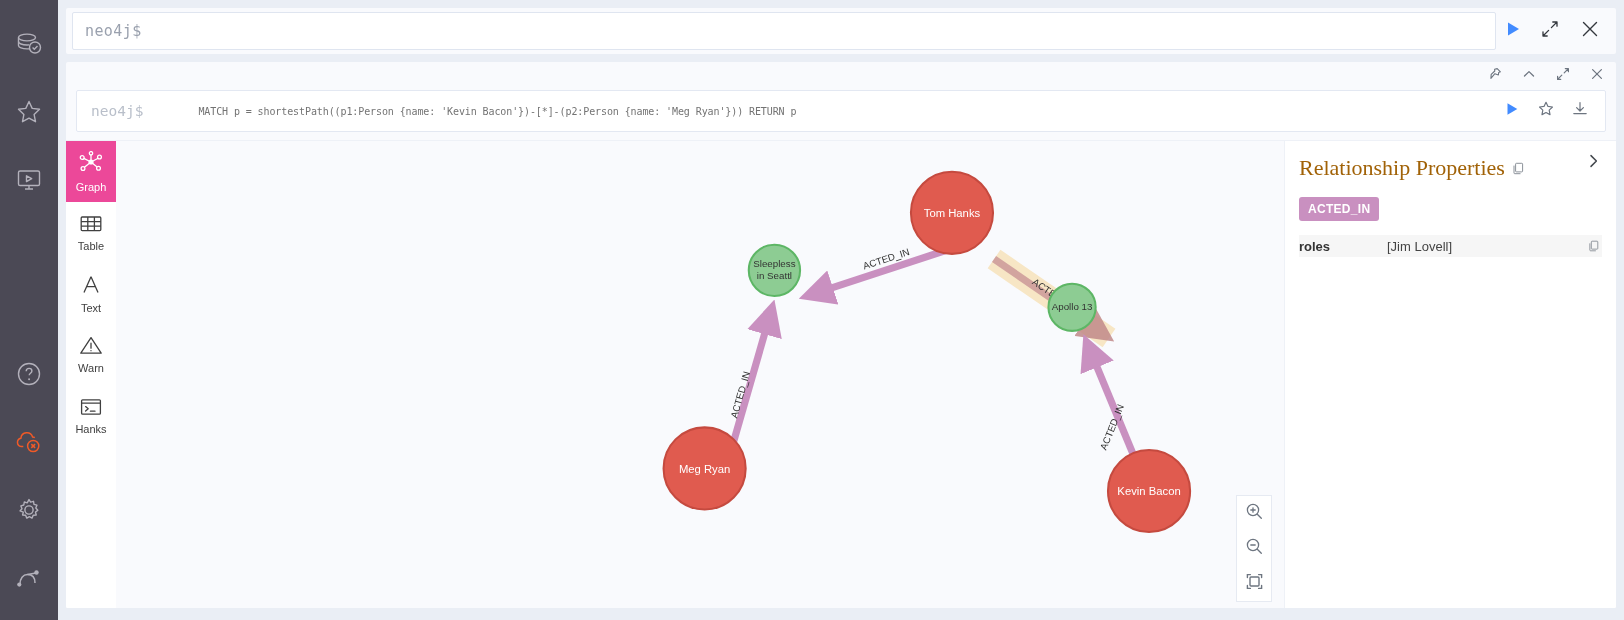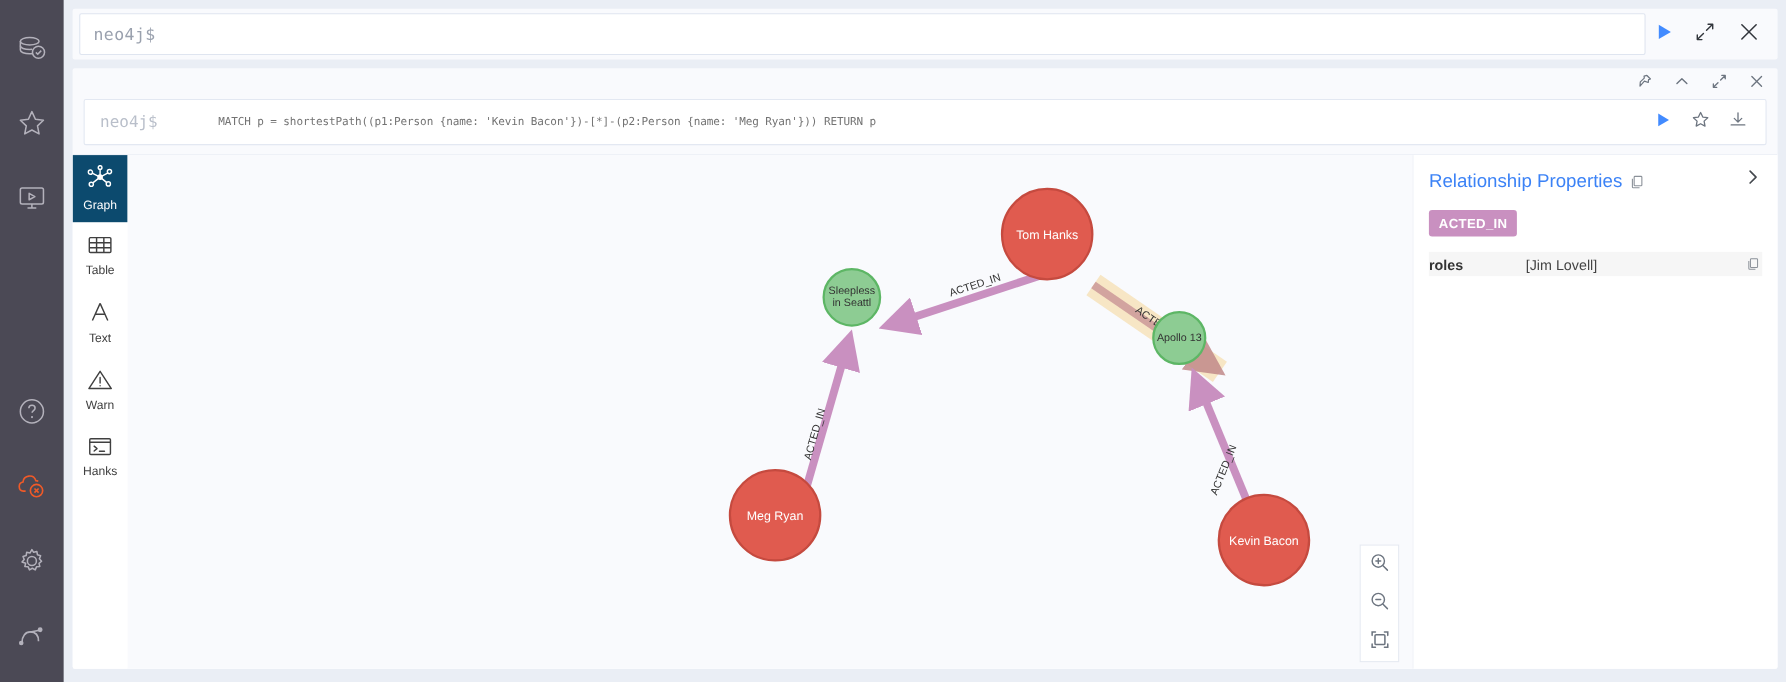--- a/index.html
+++ b/index.html
@@ -130,21 +130,21 @@
     padding-top: 0;
   }
   .view-tab {
     height: 61px;
     display: flex; flex-direction: column;
     align-items: center; justify-content: center;
     gap: 3px;
     cursor: pointer;
     color: #404040;
   }
-  .view-tab.active { background: #0c4a6e; color: #ffffff; }
+  .view-tab.active { background: #ec4899; color: #ffffff; }
   .view-tab .vt-label { font-size: 11px; line-height: 1; }
 
   
   #graph-canvas {
     flex: 1 1 auto;
     position: relative;
     background: #f9fafd;
     overflow: hidden;
   }
   #graph-svg { position: absolute; inset: 0; width: 100%; height: 100%; }
@@ -171,21 +171,21 @@
     background: #ffffff;
     border-left: 1px solid #eef1f7;
     padding: 14px 14px 0 14px;
     position: relative;
   }
   #insp-header {
     display: flex; align-items: center;
     gap: 7px;
     margin-bottom: 16px;
   }
-  #insp-title { font-size: 17px; color: #3b82f6; font-weight: 400; }
+  #insp-title { font-size: 22px; color: #a16207; font-weight: 400; font-family: Liberation Serif, serif; }
   #insp-expand {
     position: absolute; right: 14px; top: 12px;
     cursor: pointer;
     width: 18px; height: 20px;
     display: flex; align-items: center; justify-content: center;
   }
   .rel-badge {
     display: inline-block;
     background: #c990c0;
     color: #ffffff;

